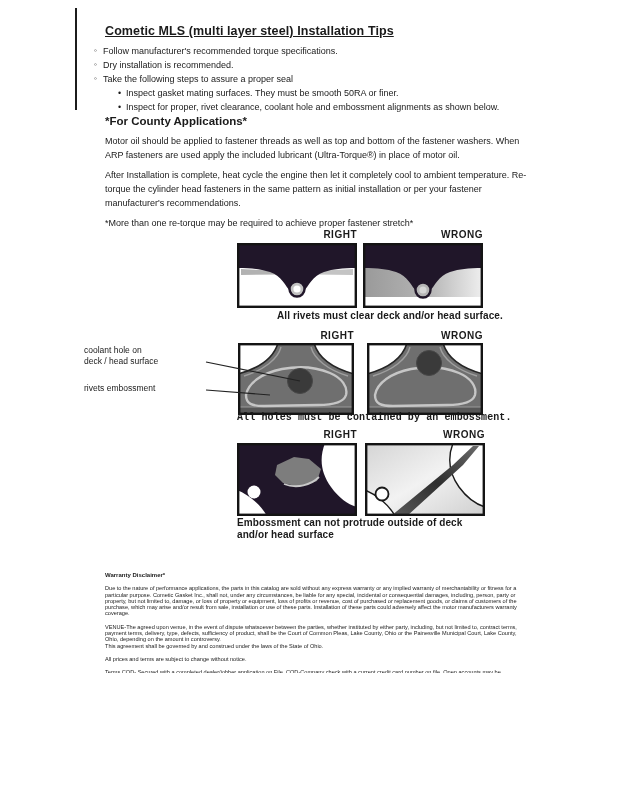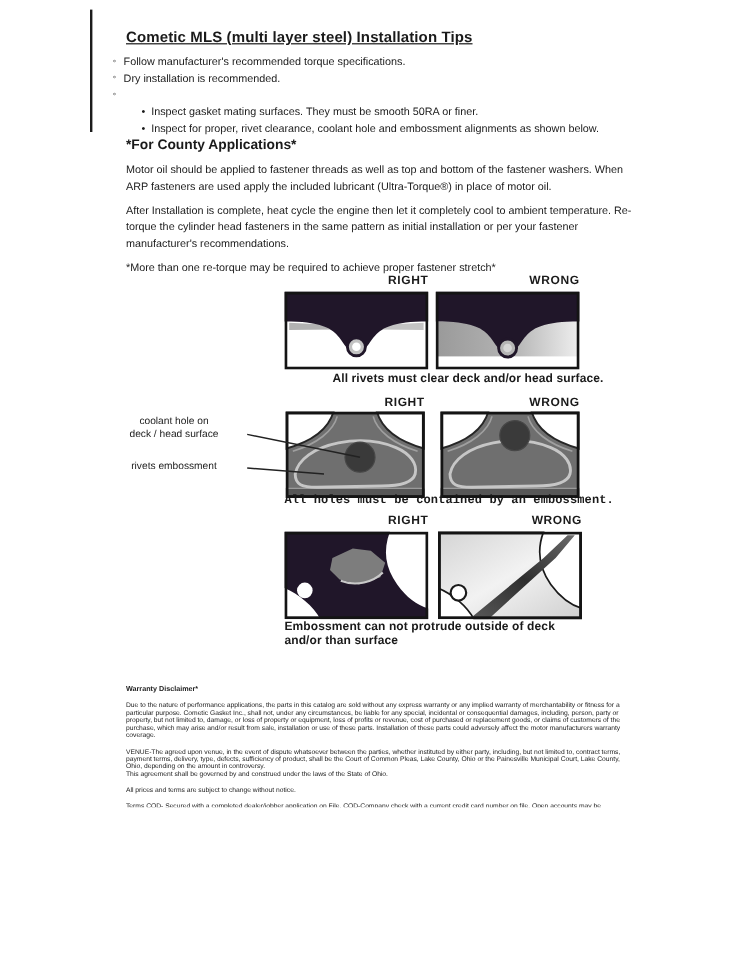--- a/index.html
+++ b/index.html
@@ -22,21 +22,21 @@
 
   .diesel-head { position:absolute; left:105px; top:115px; font-size:11.5px; font-weight:bold; }
   .body-p { position:absolute; left:105px; width:432px; font-size:9px; line-height:14px; }
   #p1 { top:134px; }
   #p2 { top:168px; }
   #p3 { top:216px; }
 
   .rw-label { position:absolute; font-size:10px; font-weight:bold; text-align:right; letter-spacing:0.5px; }
   .caption { position:absolute; font-size:10px; font-weight:bold; letter-spacing:0.1px; }
   .panel { position:absolute; }
-  .ann-label { position:absolute; font-size:8.5px; line-height:11px; text-align:center; width:122px; left:84px; }
+  .ann-label { position:absolute; font-size:8.5px; line-height:11px; text-align:left; width:122px; left:84px; }
 
   .legal { position:absolute; left:105px; top:572px; width:412px; font-size:5.6px; line-height:6.3px; color:#222; }
   .legal h4 { font-size:6px; margin:0 0 7px 0; }
   .legal p { margin:0 0 7px 0; }
   .legal p.tight { margin:0; }
   .legal p.gapafter { margin:0 0 7px 0; }
 
   .footer-code { position:absolute; left:385px; top:759px; font-size:13px; letter-spacing:0.3px; color:#222; }
   svg { display:block; }
   .leader-overlay { position:absolute; left:80px; top:340px; pointer-events:none; z-index:5; }
@@ -54,20 +54,21 @@
     <div class="bullet-row">
       <span class="bm">◦</span>
       <span>Follow manufacturer's recommended torque specifications.</span>
     </div>
     <div class="bullet-row">
       <span class="bm">◦</span>
       <span>Dry installation is recommended.</span>
     </div>
     <div class="bullet-row">
       <span class="bm">◦</span>
+      <span>Take the following steps to assure a proper seal</span>
     </div>
     <div class="bullet-row sub">
       <span class="bm">•</span>
       <span>Inspect gasket mating surfaces.  They must be smooth 50RA or finer.</span>
     </div>
     <div class="bullet-row sub">
       <span class="bm">•</span>
       <span>Inspect for proper, rivet clearance, coolant hole and embossment alignments as shown below.</span>
     </div>
   </div>
@@ -175,21 +176,21 @@
           <stop offset="1" stop-color="#6a6a6a"></stop>
       </linearGradient>
     </defs>
     <rect x="0" y="0" width="120" height="73" fill="#ffffff"></rect>
     <path d="M0,0 H88 C82,16 84,30 94,44 C102,55 110,61 120,64 V73 H30 C24,62 12,52 0,47 Z" fill="url(#lg3)" stroke="#1a1a1a" stroke-width="1.4"></path>
     <polygon points="26,73 88,22 108,3 114,3 98,22 42,73" fill="url(#sg3)"></polygon>
     <circle cx="17" cy="51" r="6.5" fill="#ffffff" stroke="#1a1a1a" stroke-width="1.8"></circle>
     <rect x="1.2" y="1.2" width="117.6" height="70.6" fill="none" stroke="#141414" stroke-width="2.4"></rect>
   </svg>
 
-  <div class="caption" style="left:237px;top:517px;width:238px;line-height:12px;">Embossment can not protrude outside of deck and/or than surface</div>
+  <div class="caption" style="left:237px;top:517px;width:238px;line-height:12px;">Embossment can not protrude outside of deck and/or head surface</div>
 
   <div class="legal">
     <h4>Warranty Disclaimer*</h4>
     <p>Due to the nature of performance applications, the parts in this catalog are sold without any express warranty or any implied warranty of merchantability or fitness for a particular purpose.  Cometic Gasket Inc., shall not, under any circumstances, be liable for any special, incidental or consequential damages, including, person, party or property, but not limited to, damage, or loss of property or equipment, loss of profits or revenue, cost of purchased or replacement goods, or claims of customers of the purchase, which may arise and/or result from sale, installation or use of these parts.  Installation of these parts could adversely affect the motor manufacturers warranty coverage.</p>
     <p class="tight">VENUE-The agreed upon venue, in the event of dispute whatsoever between the parties, whether instituted by either party, including, but not limited to, contract terms, payment terms, delivery, type, defects, sufficiency of product, shall be the Court of Common Pleas, Lake County, Ohio or the Painesville Municipal Court, Lake County, Ohio, depending on the amount in controversy.</p>
     <p class="gapafter">This agreement shall be governed by and construed under the laws of the State of Ohio.</p>
     <p>All prices and terms are subject to change without notice.</p>
     <p>Terms COD- Secured with a completed dealer/jobber application on File, COD-Company check with a current credit card number on file.  Open accounts may be established by well rated firms.  A credit application is available upon request.  Open accounts are due payable Net 30 days from date of invoice.  No statement will be sent.  If an account becomes 60 or more days past due, it is subject to being placed on credit hold.  No orders will be shipped or new orders accepted until past due balance is paid.  If an account becomes 90 or more days past due, it is subject to being placed for collections.  All costs of collection are the responsibility of the customer, including attorney fees, court costs, and other expenses of litigation.</p>
     <p>Returns- Authorized (RGA) must be obtained in advance on all returns.  A packing slip or invoice number must accompany the merchandise.  No returns after 30 days from invoice date.  All returns are subject to a 25% restocking charge.  All custom designed and custom manufactured gaskets are non-returnable.</p>
     <p class="tight">Only catalog parts are returnable.</p>

